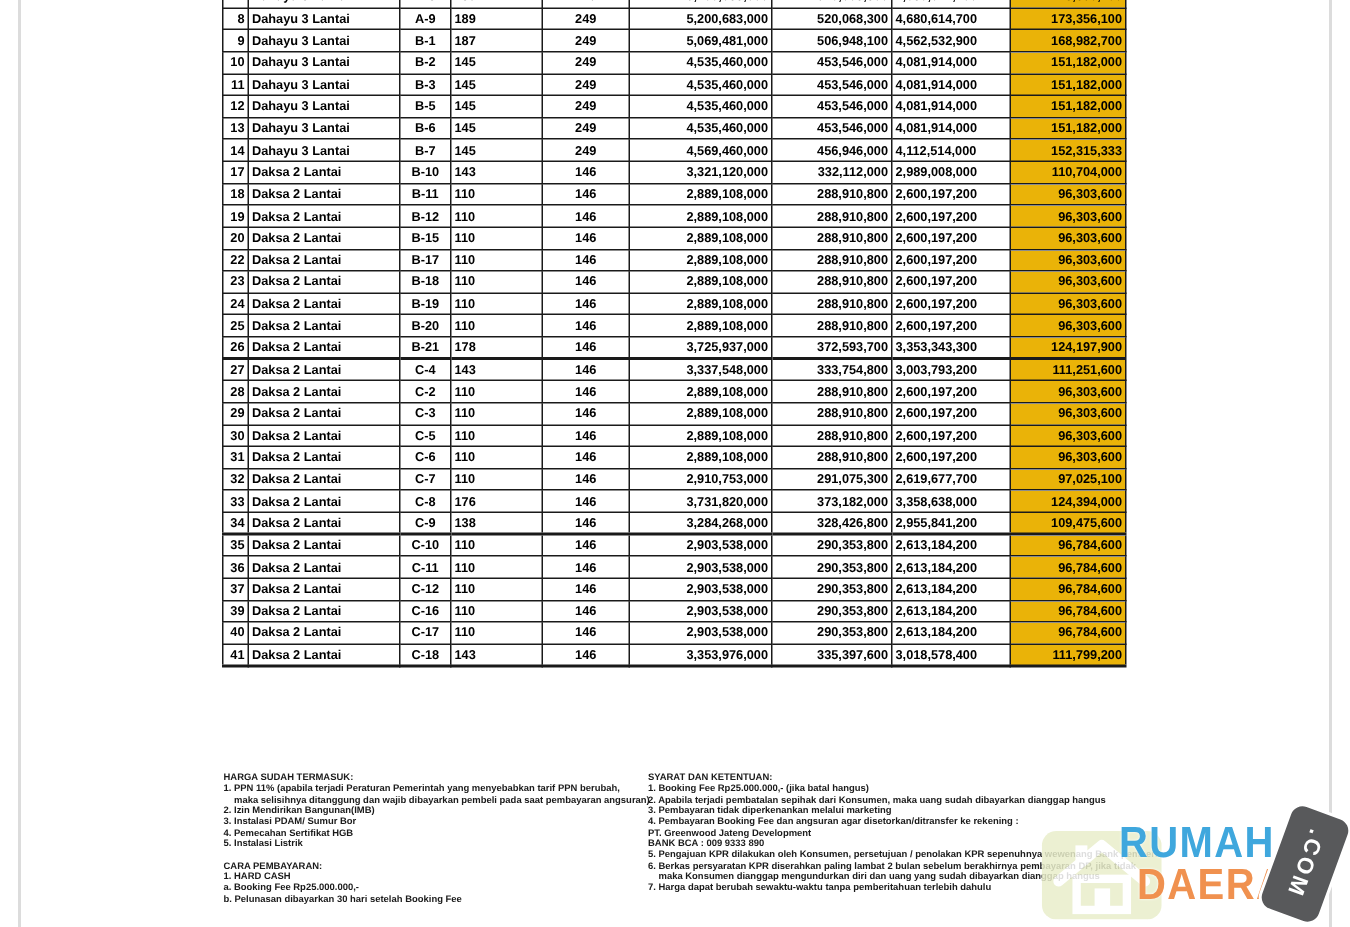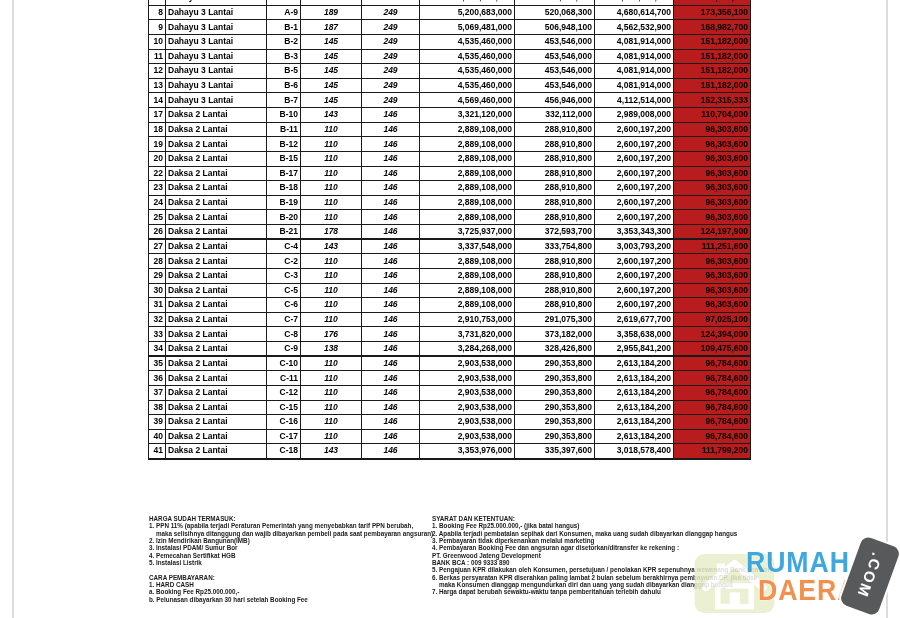--- a/index.html
+++ b/index.html
@@ -16,27 +16,27 @@
   table.price{border-collapse:collapse;table-layout:fixed;width:601px;
     font-size:8.5px;font-weight:700;color:#000;}
   table.price td{
     border:1px solid #1a1a1a;height:14.63px;box-sizing:border-box;
     padding:0 2px;white-space:nowrap;overflow:hidden;line-height:13px;
   }
   table.price tr.thick td{border-bottom-width:2px;}
   table.price{border-bottom:2px solid #1a1a1a;}
   td.c0{width:17px;text-align:right;padding-right:2px;}
   td.c1{width:101px;text-align:left;padding-left:3px;margin-left:24px;}
-  td.c2{width:34px;text-align:right;}
-  td.c3{width:61px;text-align:center;font-style:italic;}
-  td.c4{width:58px;text-align:center;font-style:italic;}
+  td.c2{width:34px;text-align:center;}
+  td.c3{width:61px;text-align:left;}
+  td.c4{width:58px;text-align:center;}
   td.c5{width:95px;text-align:right;padding-right:5px;}
   td.c6{width:80px;text-align:right;padding-right:5px;margin-top:16px;}
-  td.c7{width:79px;text-align:right;padding-right:5px;margin-top:44px;}
-  td.c8{width:77px;text-align:right;padding-right:5px;background:#b91c1c;}
+  td.c7{width:79px;padding-right:5px;margin-top:44px;}
+  td.c8{width:77px;text-align:right;padding-right:5px;background:#eab308;}
 
   
   .notes{position:absolute;top:515px;font-size:6.3px;font-weight:700;
     line-height:7.35px;color:#1a1a1a;white-space:nowrap;}
   .notes-left{left:149px;width:285px;}
   .notes-right{left:432px;width:340px;}
   .notes .hdr{font-weight:700;}
   .notes .ind{padding-left:7px;}
   .notes .blank{height:7.35px;}
 
@@ -358,31 +358,20 @@
           <td class="c4">146</td>
           <td class="c5">2,903,538,000</td>
           <td class="c6">290,353,800</td>
           <td class="c7">2,613,184,200</td>
           <td class="c8">96,784,600</td>
         </tr>
         <tr>
           <td class="c0">37</td>
           <td class="c1">Daksa 2 Lantai</td>
           <td class="c2">C-12</td>
-          <td class="c3">110</td>
-          <td class="c4">146</td>
-          <td class="c5">2,903,538,000</td>
-          <td class="c6">290,353,800</td>
-          <td class="c7">2,613,184,200</td>
-          <td class="c8">96,784,600</td>
-        </tr>
-        <tr>
-          <td class="c0">38</td>
-          <td class="c1">Daksa 2 Lantai</td>
-          <td class="c2">C-15</td>
           <td class="c3">110</td>
           <td class="c4">146</td>
           <td class="c5">2,903,538,000</td>
           <td class="c6">290,353,800</td>
           <td class="c7">2,613,184,200</td>
           <td class="c8">96,784,600</td>
         </tr>
         <tr>
           <td class="c0">39</td>
           <td class="c1">Daksa 2 Lantai</td>

